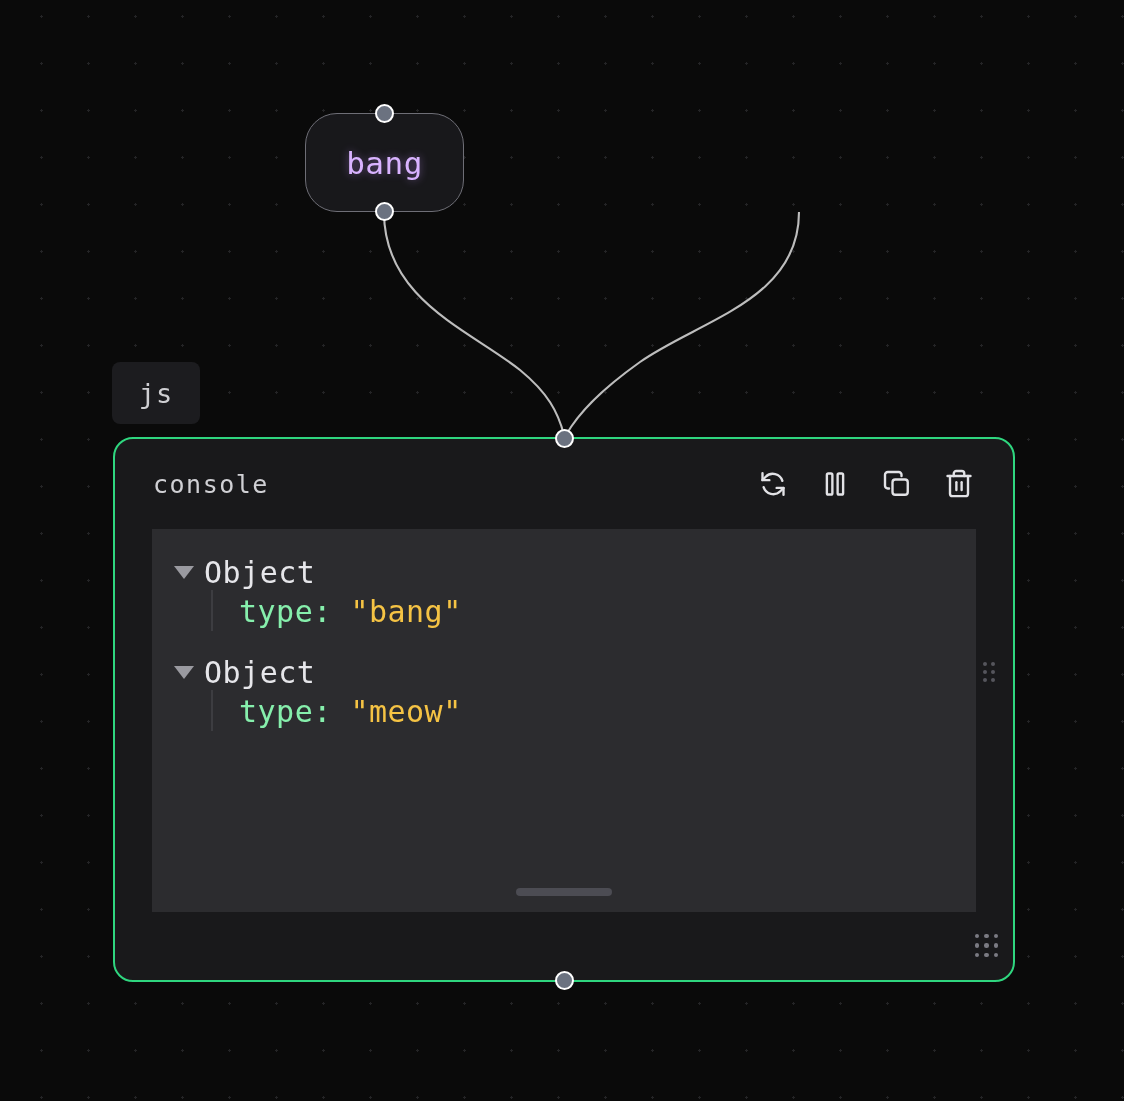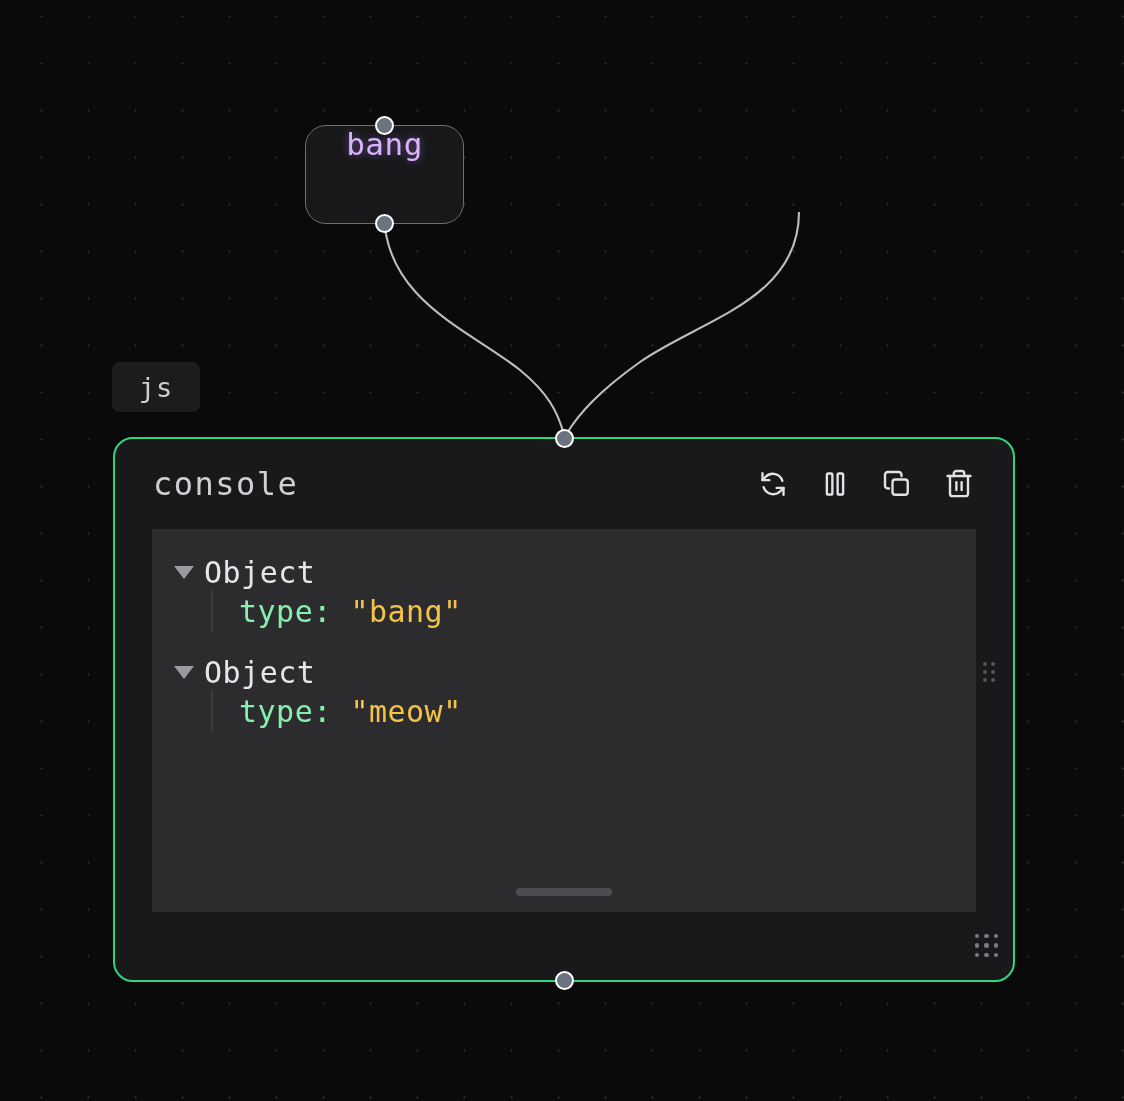--- a/index.html
+++ b/index.html
@@ -24,22 +24,22 @@
   
   #edges { position:absolute; inset:0; width:1124px; height:1101px; pointer-events:none; }
   .edge-path { fill:none; stroke:#bdbdbd; stroke-width:2.1px; }
 
   
   .node { position:absolute; }
 
   .simple-node {
     background:#18181b;
     border:1.6px solid #6e6e76;
-    border-radius:21px;
-    display:flex; justify-content:center;margin-top:12px;
+    border-radius:32px;
+    display:flex; align-items:center; justify-content:center;
   }
   .simple-node .label {
     font-family:"DejaVu Sans Mono", monospace;
     font-size:31px;
     color:#d9b3ff;
     letter-spacing:.5px;
     text-shadow:0 0 9px rgba(200,150,255,.45);
   }
 
   
@@ -51,21 +51,21 @@
     border:2.8px solid #ffffff;
     box-sizing:border-box;
   }
   .handle.top { top:-10px; left:50%; margin-left:-9.5px; }
   .handle.bottom { bottom:-10px; left:50%; margin-left:-9.5px; }
 
   
   #js-badge {
     position:absolute;
     left:112px; top:362px;
-    width:88px; height:50px;
+    width:88px; height:62px;
     background:#1c1c1f;
     border-radius:8px;
     display:flex; align-items:center; justify-content:center;
     font-family:"DejaVu Sans Mono", monospace;
     font-size:27px;
     color:#cfcfd2;
     letter-spacing:1px;
     z-index:3;
   }
 
@@ -79,21 +79,21 @@
     z-index:2;
   }
 
   #console-header {
     display:flex; align-items:center;
     height:90px;
     padding:0 36px 0 38px;
   }
   #console-title {
     font-family:"DejaVu Sans Mono", monospace;
-    font-size:32px;
+    font-size:25px;
     color:#d0d0d4;
     letter-spacing:1.5px;
     flex:1;
   }
   .hdr-actions { display:flex; align-items:center; gap:26px; }
   .icon-btn {
     width:36px; height:36px;
     display:flex; align-items:center; justify-content:center;
     cursor:pointer;
   }

